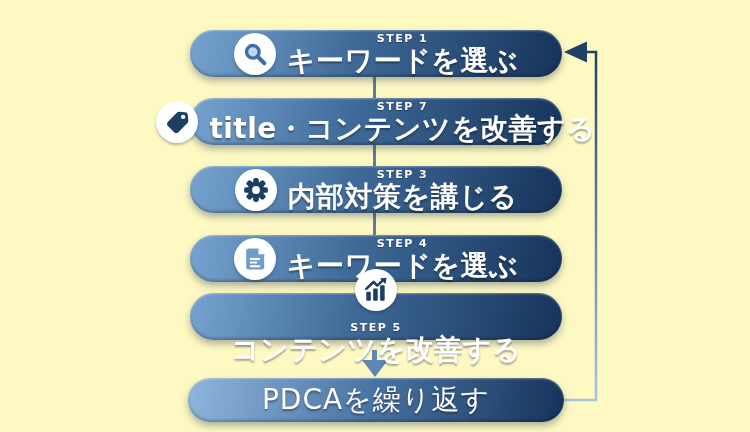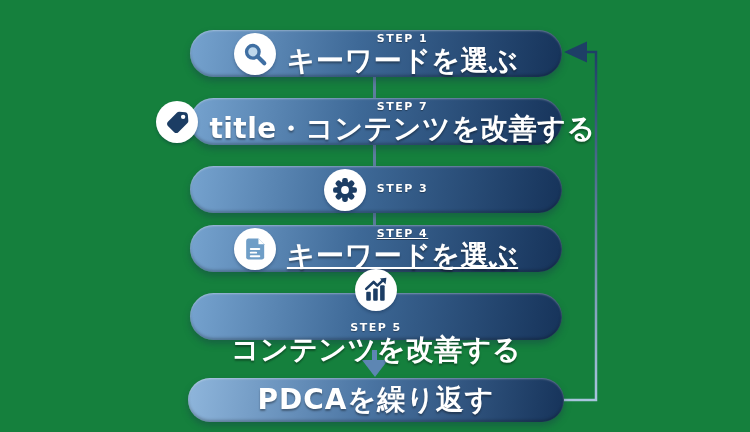--- a/index.html
+++ b/index.html
@@ -1,46 +1,46 @@
 <!DOCTYPE html>
 <html><head>
 <meta charset="utf-8">
 <style>
   html,body{margin:0;padding:0;background:#ffffff;}
   body{font-family:"DejaVu Sans","Liberation Sans",sans-serif;}
   .canvas{
-    position:relative;width:750px;height:432px;background:#15803d;overflow:hidden;
+    position:relative;width:750px;height:432px;background:#fef9c3;overflow:hidden;
   }
   
   .loop-svg{position:absolute;left:0;top:0;width:750px;height:432px;pointer-events:none;}
 
   
   .pill{
     position:absolute;left:190px;width:372px;height:47px;border-radius:24px;
     background:linear-gradient(99deg,#76a3cf 0%,#3e6997 45%,#16335a 100%);
     box-shadow:0 4px 7px rgba(25,45,75,0.35), inset 0 1px 2px rgba(255,255,255,0.35), inset 0 -2px 3px rgba(0,0,0,0.25);
     display:flex;align-items:center;justify-content:center;gap:11px;color:#fff;
   }
   .pill.p1{top:30px;} .pill.p2{top:98px;} .pill.p3{top:166px;text-align:center;}
-  .pill.p4{top:225px;text-decoration:underline;} .pill.p5{top:293px;flex-direction:column;}
+  .pill.p4{top:235px;} .pill.p5{top:293px;flex-direction:column;}
   .icon-circle{
     width:42px;height:42px;border-radius:50%;background:#ffffff;flex:0 0 auto;
     display:flex;align-items:center;justify-content:center;
     box-shadow:0 2px 3px rgba(10,30,60,0.3);
   }
   .text-col{display:flex;flex-direction:column;align-items:center;line-height:1;}
   .step-label{font-size:11px;font-weight:700;letter-spacing:1.5px;margin-bottom:3px;text-shadow:0 1px 1px rgba(0,0,0,0.35);}
   .step-title{font-size:28px;font-weight:700;letter-spacing:0.5px;text-shadow:0 2px 2px rgba(0,0,0,0.35);white-space:nowrap;}
 
   
   .pill.result{
     top:378px;left:188px;width:376px;height:44px;border-radius:23px;
     background:linear-gradient(99deg,#8fb6dc 0%,#4a74a2 48%,#16335a 100%);
   }
-  .result-title{font-size:28px;font-weight:700;letter-spacing:1px;text-shadow:0 2px 2px rgba(0,0,0,0.35);white-space:nowrap;}
+  .result-title{font-size:28px;font-weight:400;letter-spacing:1px;text-shadow:0 2px 2px rgba(0,0,0,0.35);white-space:nowrap;}
 
   
   .connector{position:absolute;left:373px;width:3px;background:#5d7e9e;}
   .c1{top:77px;height:21px;} .c2{top:145px;height:21px;}
   .c3{top:213px;height:22px;} .c4{top:281px;height:22px;}
 
   
   .down-arrow-stem{position:absolute;left:372px;top:350px;width:5px;height:11px;background:#5d86b3;}
   .down-arrow-head{
     position:absolute;left:362px;top:360px;width:0;height:0;
@@ -105,20 +105,21 @@
           <rect x="-2.6" y="-11" width="5.2" height="22" rx="2" transform="rotate(45)"></rect>
           <rect x="-2.6" y="-11" width="5.2" height="22" rx="2" transform="rotate(90)"></rect>
           <rect x="-2.6" y="-11" width="5.2" height="22" rx="2" transform="rotate(135)"></rect>
           <circle cx="0" cy="0" r="7.6"></circle>
         </g>
         <circle cx="0" cy="0" r="3.6" fill="#ffffff"></circle>
       </svg>
     </div>
     <div class="text-col">
       <div class="step-label">STEP 3</div>
+      <div class="step-title">内部対策を講じる</div>
     </div>
   </div>
 
   <div class="pill p4">
     <div class="icon-circle">
       <svg width="25" height="25" viewBox="0 0 24 24">
         <path d="M6.2,2.5 L15.8,2.5 L21.3,8 L21.3,20.3 C21.3,21.5 20.3,22.5 19.1,22.5 L6.2,22.5 C5,22.5 4,21.5 4,20.3 L4,4.7 C4,3.5 5,2.5 6.2,2.5 Z" fill="#6f9ec7"></path>
         <path d="M15.8,2.5 L15.8,8 L21.3,8 Z" fill="#ffffff"></path>
         <rect x="7.5" y="11.5" width="10" height="1.9" rx="0.9" fill="#ffffff"></rect>
         <rect x="7.5" y="15" width="7" height="1.9" rx="0.9" fill="#ffffff"></rect>

